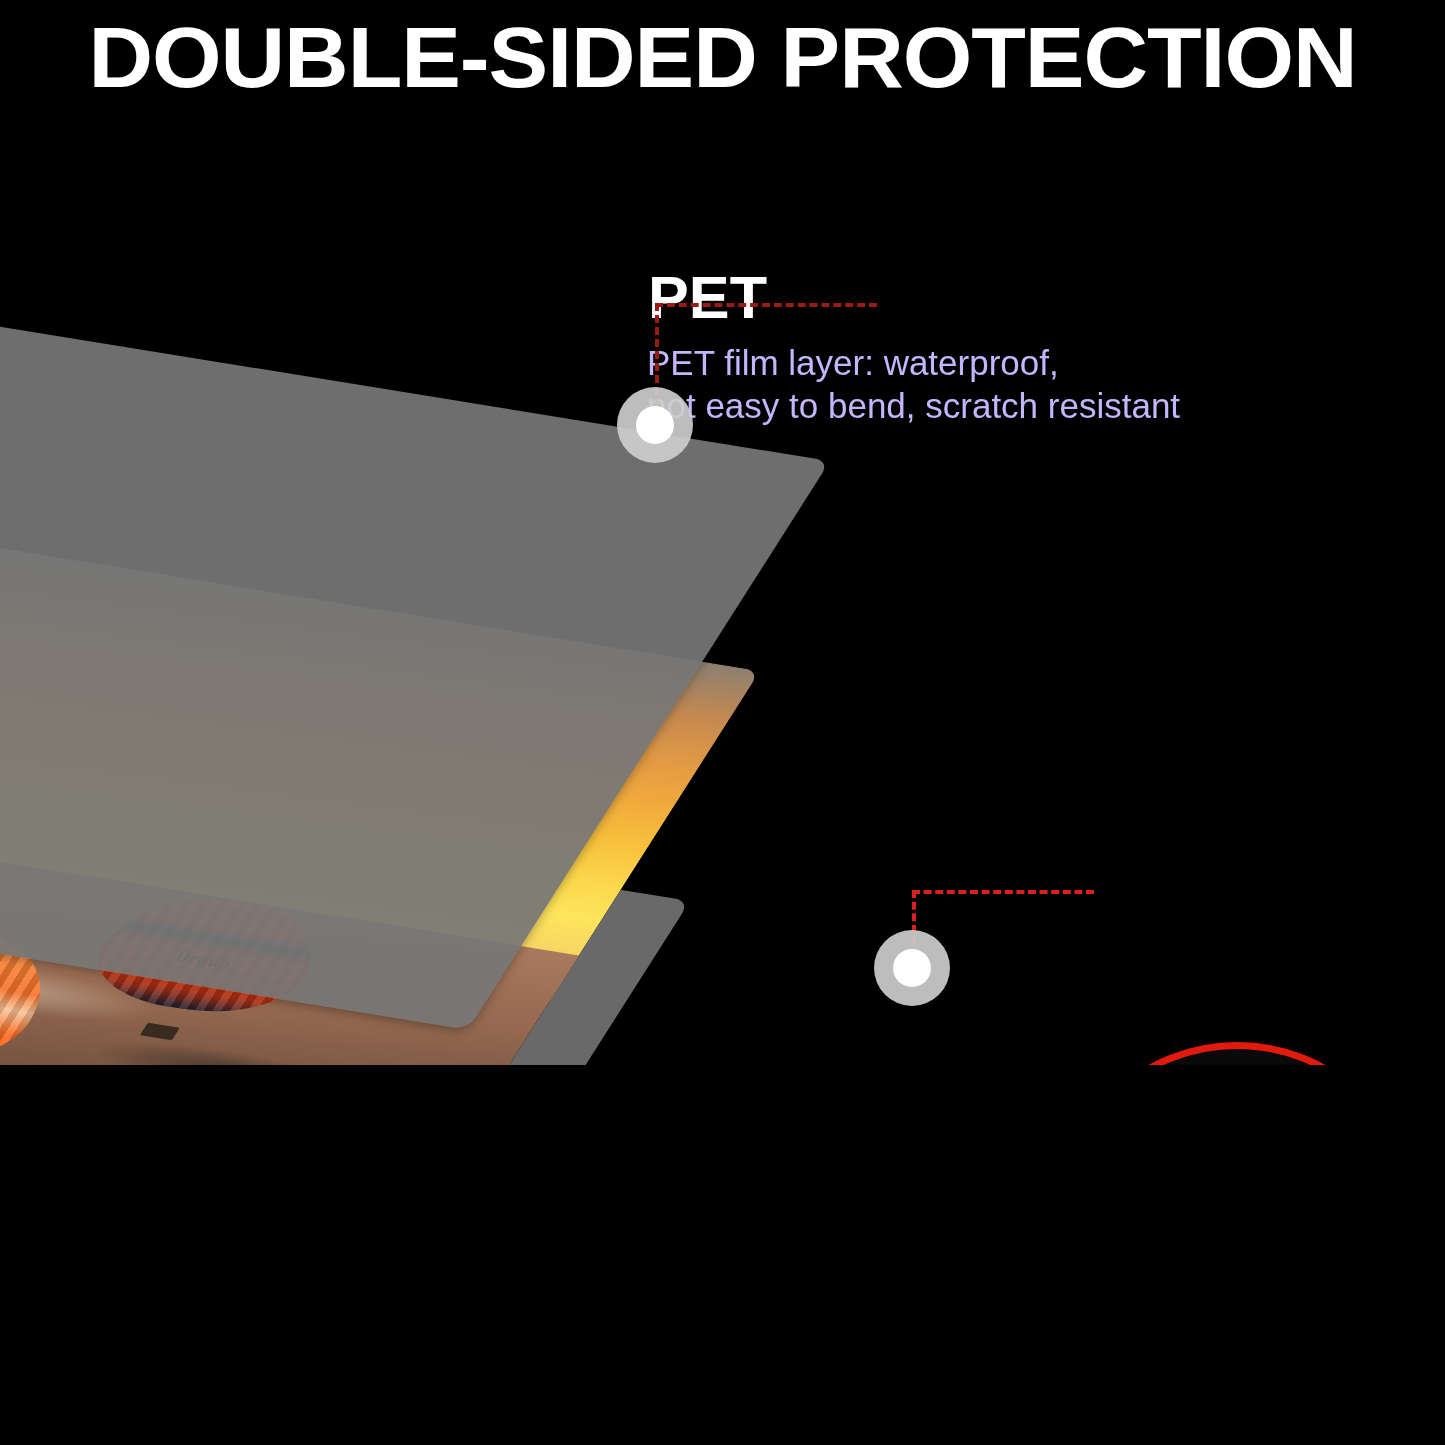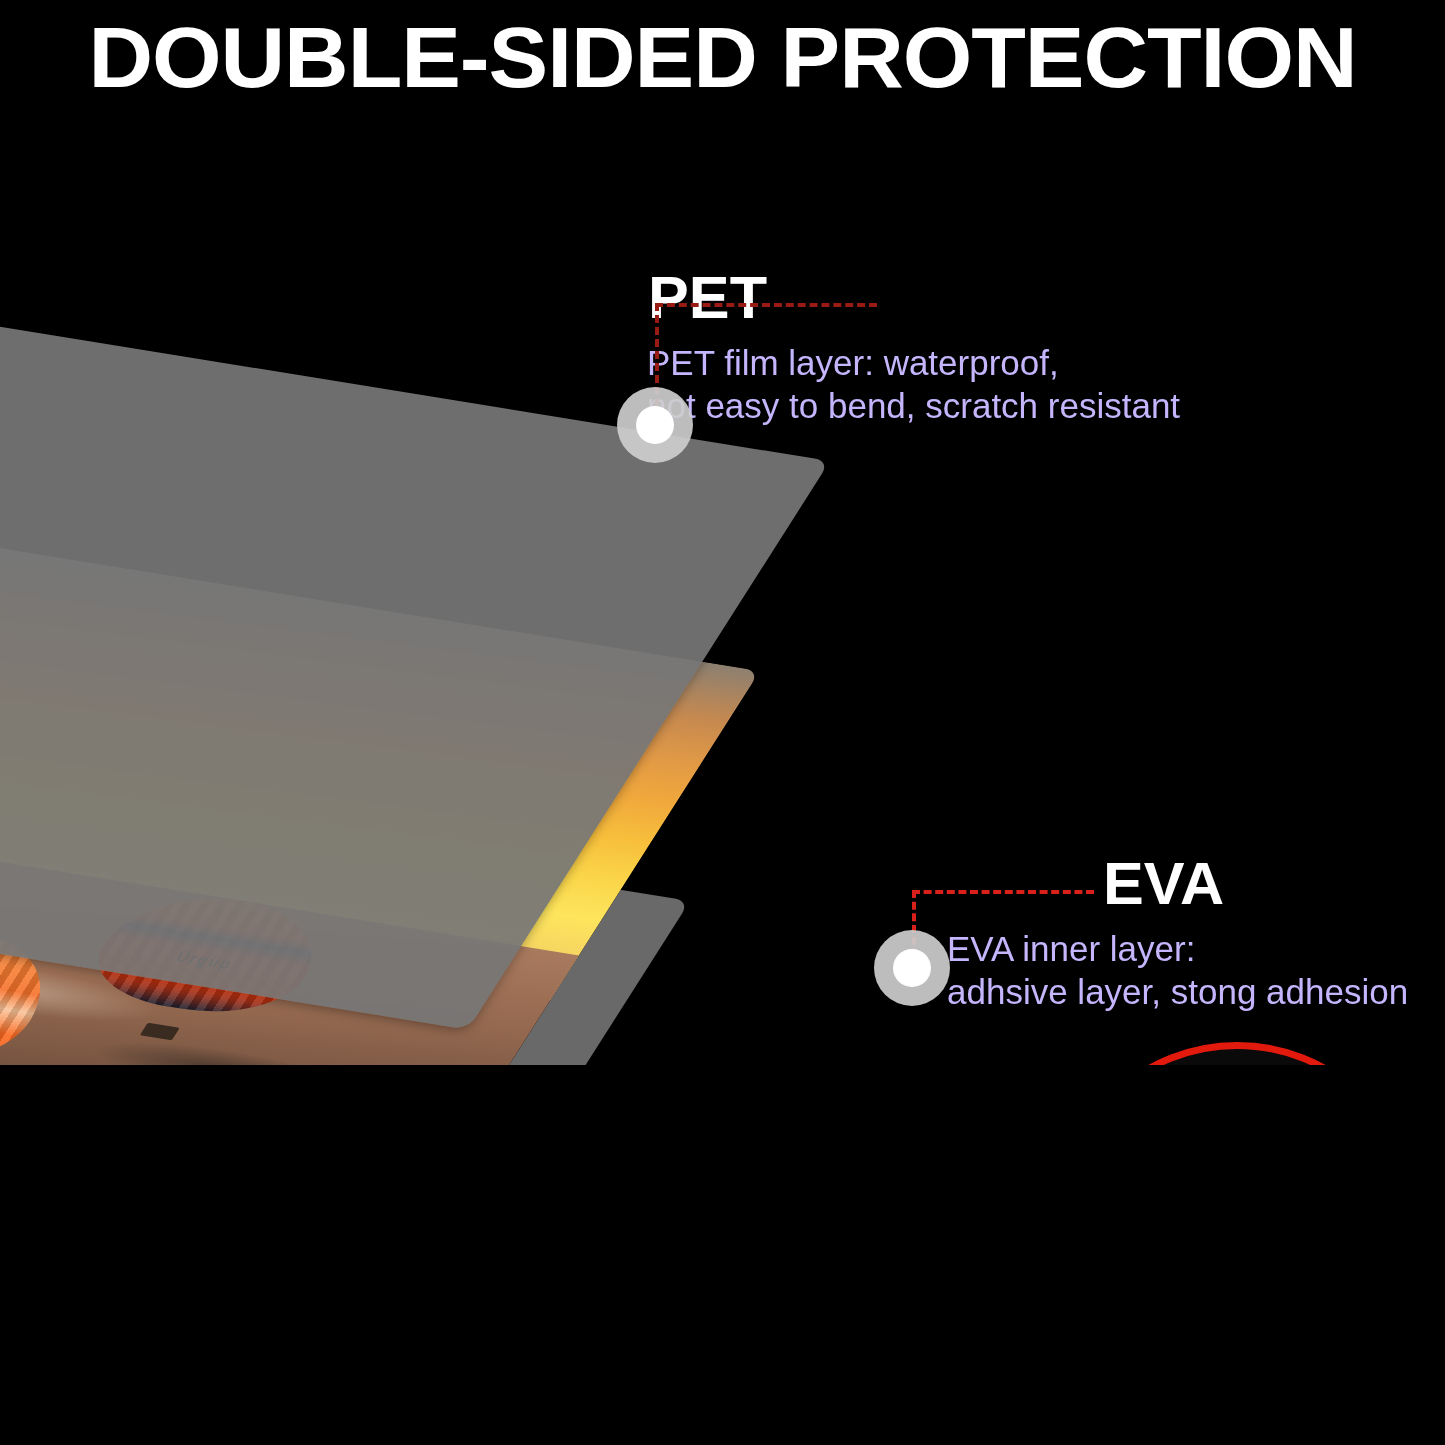--- a/index.html
+++ b/index.html
@@ -201,25 +201,20 @@
 
   <div class="callout" style="left:648px;top:268px;">
     <div class="co-head">PET</div>
     <div class="co-body" style="margin-left:-1px;">PET film layer: waterproof,
 not easy to bend, scratch resistant</div>
   </div>
   <div class="dash-h" style="left:655px;top:303px;width:222px;"></div>
   <div class="dash-v" style="left:655px;top:303px;height:104px;"></div>
   <div class="marker" style="left:617px;top:387px;"></div>
 
-  <div class="callout" style="left:1103px;top:854px;">
-    <div class="co-head">EVA</div>
-    <div class="co-body" style="margin-left:-156px;">EVA inner layer:
-adhsive layer, stong adhesion</div>
-  </div>
   <div class="dash-h bright" style="left:912px;top:890px;width:182px;"></div>
   <div class="dash-v bright" style="left:912px;top:890px;height:78px;"></div>
   <div class="marker" style="left:874px;top:930px;"></div>
 
   <div class="inset" style="left:1055px;top:1042px;">
     <div class="inset-inner">
       <div class="ins-backsheet"></div>
       <div class="ins-photo">
         <div class="ins-sky"></div>
         <div class="ins-ground"></div>

